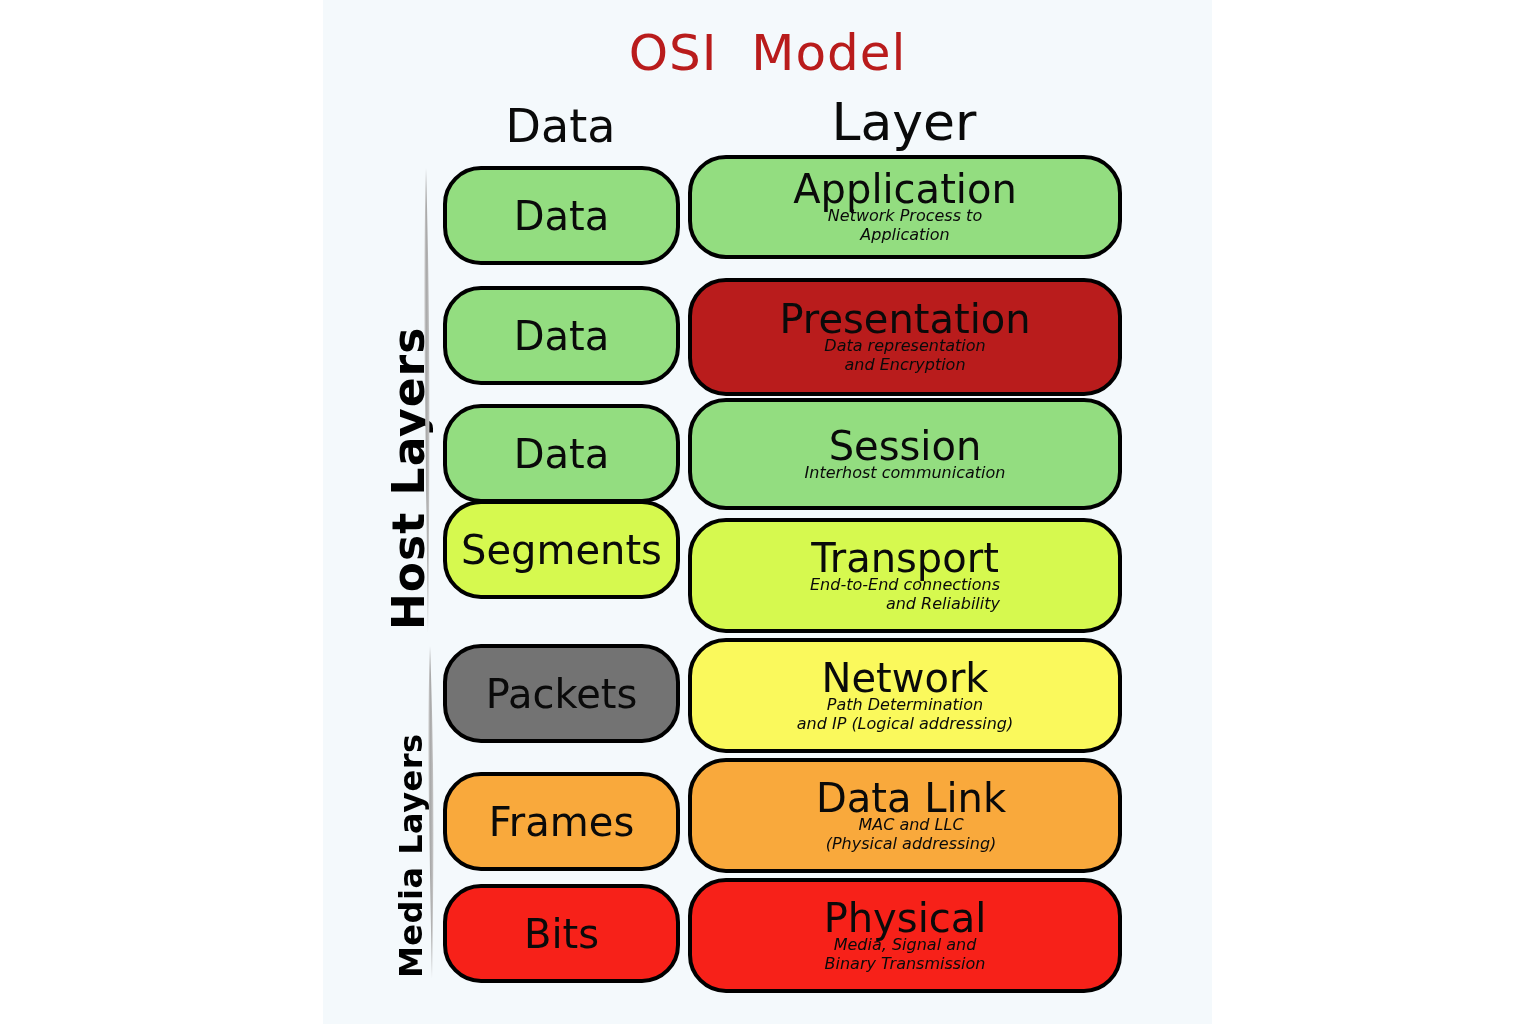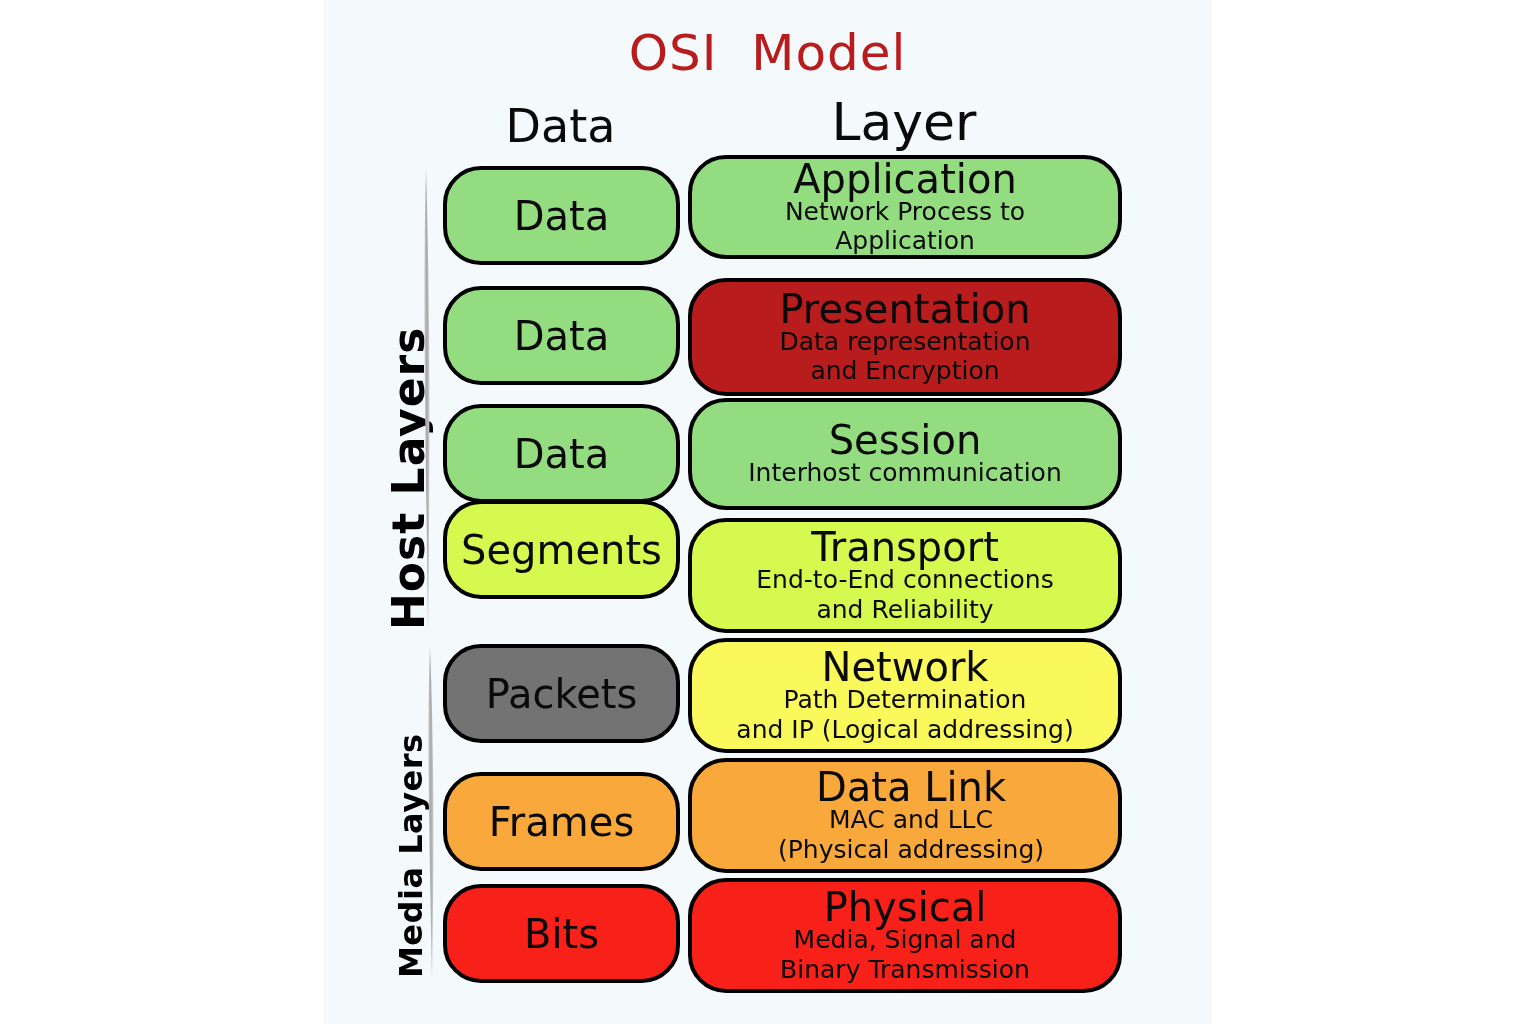--- a/index.html
+++ b/index.html
@@ -126,23 +126,24 @@
   .box.layer-box {
     left: 365px;
     width: 434px;
     padding: 0 8px;
   }
   .box.layer-box .title-line {
     font-size: 40px;
     line-height: 1.0;
   }
   .box.layer-box .sub-line {
-    font-size: 25px;
+    font-size: 16px;
     line-height: 1.18;
     margin-top: -2px;
+    font-style: italic;
   }
 </style>
 </head>
 <body>
 
 <div id="canvas">
 
   <div id="panel">
 
     <div id="title">OSI  Model</div>
@@ -199,21 +200,21 @@
         </div>
         <div class="box layer-box" style="top: 398px; height: 112px; background: rgb(147, 221, 128);">
           <div class="title-line">Session</div>
           <div class="sub-line" style="white-space: pre-line;">Interhost communication</div>
         </div>
         <div class="box data-box" style="top: 500px; height: 99px; background: rgb(214, 249, 79);">
           <div class="title-line">Segments</div>
         </div>
         <div class="box layer-box" style="top: 518px; height: 115px; background: rgb(214, 249, 79);">
           <div class="title-line">Transport</div>
-          <div class="sub-line" style="white-space: pre-line;">End-to-End connections
+          <div class="sub-line" style="white-space: pre-line; text-align: right;">End-to-End connections
 and Reliability</div>
         </div>
         <div class="box data-box" style="top: 644px; height: 99px; background: #737373;">
           <div class="title-line">Packets</div>
         </div>
         <div class="box layer-box" style="top: 638px; height: 115px; background: rgb(250, 249, 92);">
           <div class="title-line">Network</div>
           <div class="sub-line" style="white-space: pre-line;">Path Determination
 and IP (Logical addressing)</div>
         </div>

